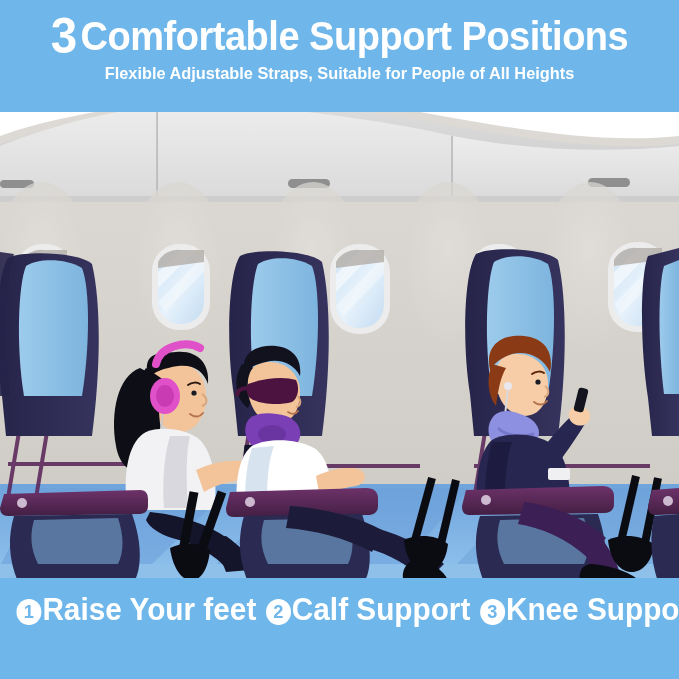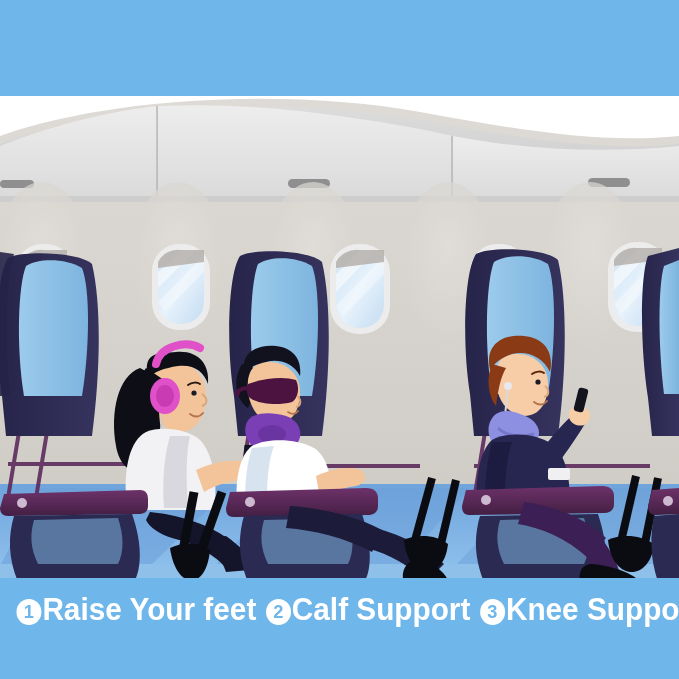--- a/index.html
+++ b/index.html
@@ -307,20 +307,26 @@
         <path d="M654,420 L679,418 L679,486 L658,486 C650,462 650,440 654,420 Z" fill="#2b2a52"></path>
       </g>
 
       <g>
         <path d="M0,156 L14,158 C6,180 4,250 10,300 L0,300 Z" fill="#262449" opacity="0.9"></path>
       </g>
 
     </svg>
   </div>
 
+  <div id="header">
+    <div id="title">
+      <span class="big3">3</span><span>Comfortable Support Positions</span>
+    </div>
+    <div id="subtitle">Flexible Adjustable Straps, Suitable for People of All Heights</div>
+  </div>
 
   <div id="footer">
     <div id="footline">
       <span class="numbadge">1</span><span class="capt">Raise Your feet</span><span class="numbadge">2</span><span class="capt">Calf Support</span><span class="numbadge">3</span><span class="capt">Knee Support</span>
     </div>
   </div>
 
 </div>
 
 </body></html>

